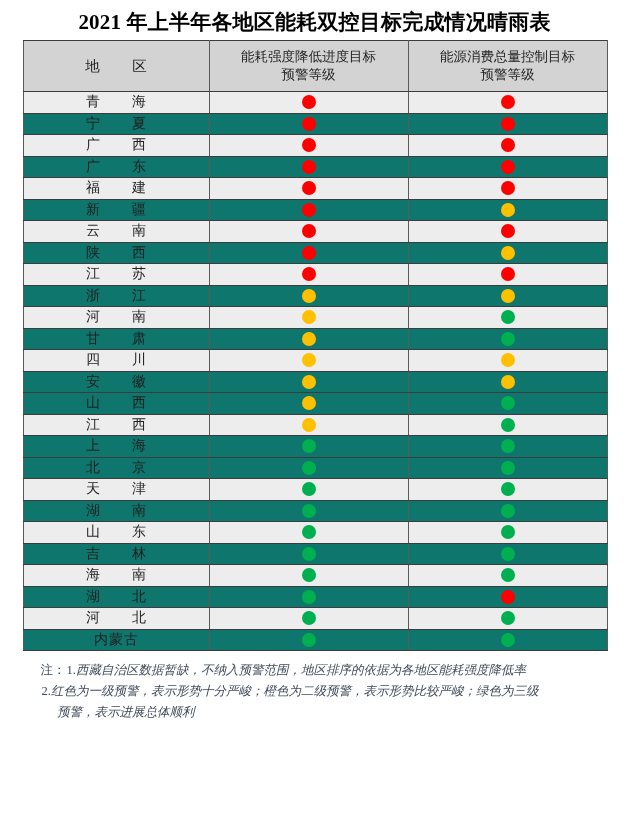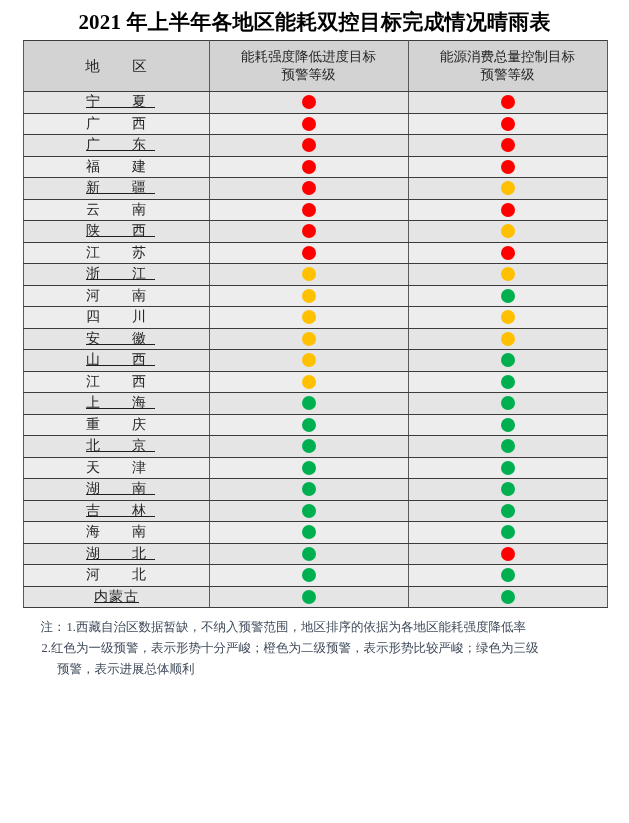--- a/index.html
+++ b/index.html
@@ -65,21 +65,21 @@
   thead th.region-head {
     letter-spacing: 9px;
     text-indent: 9px;
     font-size: 14.5px;
   }
   thead th .hl {
     display: block;
   }
   tbody tr { height: 20.5px; }
   tbody tr.odd  td { background: #ededed; }
-  tbody tr.even td { background: #e5e5e5; text-decoration: underline; }
+  tbody tr.even td { background: #0f766e; }
   tbody td.region-cell {
     text-align: center;
     font-size: 14px;
     line-height: 20.5px;
     color: #1f1f1f;
     letter-spacing: 9px;
     text-indent: 9px;
     white-space: nowrap;
   }
   tbody td.region-cell.tight {
@@ -102,20 +102,21 @@
     width: 584px;
     margin: 9px auto 0 auto;
     font-size: 12.5px;
     line-height: 21px;
     color: #3f4a5a;
     font-family: "Liberation Serif", "DejaVu Serif", serif;
   }
   .note-line {
     display: block;
     white-space: nowrap;
+    font-style: italic;
   }
   .note-row {
     display: flex;
     align-items: flex-start;
   }
   .note-label {
     flex: 0 0 auto;
     padding-left: 18px;
     padding-right: 1px;
   }
@@ -148,20 +149,25 @@
             <span class="hl">能耗强度降低进度目标</span>
             <span class="hl">预警等级</span>
           </th>
           <th>
             <span class="hl">能源消费总量控制目标</span>
             <span class="hl">预警等级</span>
           </th>
         </tr>
       </thead>
       <tbody id="table-body">
+          <tr class="odd">
+            <td class="region-cell">青　海</td>
+            <td class="dot-cell"><span class="dot" style="background: rgb(255, 0, 0);"></span></td>
+            <td class="dot-cell"><span class="dot" style="background: rgb(255, 0, 0);"></span></td>
+          </tr>
           <tr class="even">
             <td class="region-cell">宁　夏</td>
             <td class="dot-cell"><span class="dot" style="background: rgb(255, 0, 0);"></span></td>
             <td class="dot-cell"><span class="dot" style="background: rgb(255, 0, 0);"></span></td>
           </tr>
           <tr class="odd">
             <td class="region-cell">广　西</td>
             <td class="dot-cell"><span class="dot" style="background: rgb(255, 0, 0);"></span></td>
             <td class="dot-cell"><span class="dot" style="background: rgb(255, 0, 0);"></span></td>
           </tr>
@@ -198,20 +204,25 @@
           <tr class="even">
             <td class="region-cell">浙　江</td>
             <td class="dot-cell"><span class="dot" style="background: rgb(255, 192, 0);"></span></td>
             <td class="dot-cell"><span class="dot" style="background: rgb(255, 192, 0);"></span></td>
           </tr>
           <tr class="odd">
             <td class="region-cell">河　南</td>
             <td class="dot-cell"><span class="dot" style="background: rgb(255, 192, 0);"></span></td>
             <td class="dot-cell"><span class="dot" style="background: rgb(0, 176, 80);"></span></td>
           </tr>
+          <tr class="even">
+            <td class="region-cell">甘　肃</td>
+            <td class="dot-cell"><span class="dot" style="background: rgb(255, 192, 0);"></span></td>
+            <td class="dot-cell"><span class="dot" style="background: rgb(0, 176, 80);"></span></td>
+          </tr>
           <tr class="odd">
             <td class="region-cell">四　川</td>
             <td class="dot-cell"><span class="dot" style="background: rgb(255, 192, 0);"></span></td>
             <td class="dot-cell"><span class="dot" style="background: rgb(255, 192, 0);"></span></td>
           </tr>
           <tr class="even">
             <td class="region-cell">安　徽</td>
             <td class="dot-cell"><span class="dot" style="background: rgb(255, 192, 0);"></span></td>
             <td class="dot-cell"><span class="dot" style="background: rgb(255, 192, 0);"></span></td>
           </tr>
@@ -223,37 +234,37 @@
           <tr class="odd">
             <td class="region-cell">江　西</td>
             <td class="dot-cell"><span class="dot" style="background: rgb(255, 192, 0);"></span></td>
             <td class="dot-cell"><span class="dot" style="background: rgb(0, 176, 80);"></span></td>
           </tr>
           <tr class="even">
             <td class="region-cell">上　海</td>
             <td class="dot-cell"><span class="dot" style="background: rgb(0, 176, 80);"></span></td>
             <td class="dot-cell"><span class="dot" style="background: rgb(0, 176, 80);"></span></td>
           </tr>
-          <tr class="odd">
-            <td class="region-cell">重　庆</td>
-            <td class="dot-cell"><span class="dot" style="background: rgb(0, 176, 80);"></span></td>
-            <td class="dot-cell"><span class="dot" style="background: rgb(0, 176, 80);"></span></td>
-          </tr>
           <tr class="even">
             <td class="region-cell">北　京</td>
             <td class="dot-cell"><span class="dot" style="background: rgb(0, 176, 80);"></span></td>
             <td class="dot-cell"><span class="dot" style="background: rgb(0, 176, 80);"></span></td>
           </tr>
           <tr class="odd">
             <td class="region-cell">天　津</td>
             <td class="dot-cell"><span class="dot" style="background: rgb(0, 176, 80);"></span></td>
             <td class="dot-cell"><span class="dot" style="background: rgb(0, 176, 80);"></span></td>
           </tr>
           <tr class="even">
             <td class="region-cell">湖　南</td>
+            <td class="dot-cell"><span class="dot" style="background: rgb(0, 176, 80);"></span></td>
+            <td class="dot-cell"><span class="dot" style="background: rgb(0, 176, 80);"></span></td>
+          </tr>
+          <tr class="odd">
+            <td class="region-cell">山　东</td>
             <td class="dot-cell"><span class="dot" style="background: rgb(0, 176, 80);"></span></td>
             <td class="dot-cell"><span class="dot" style="background: rgb(0, 176, 80);"></span></td>
           </tr>
           <tr class="even">
             <td class="region-cell">吉　林</td>
             <td class="dot-cell"><span class="dot" style="background: rgb(0, 176, 80);"></span></td>
             <td class="dot-cell"><span class="dot" style="background: rgb(0, 176, 80);"></span></td>
           </tr>
           <tr class="odd">
             <td class="region-cell">海　南</td>

